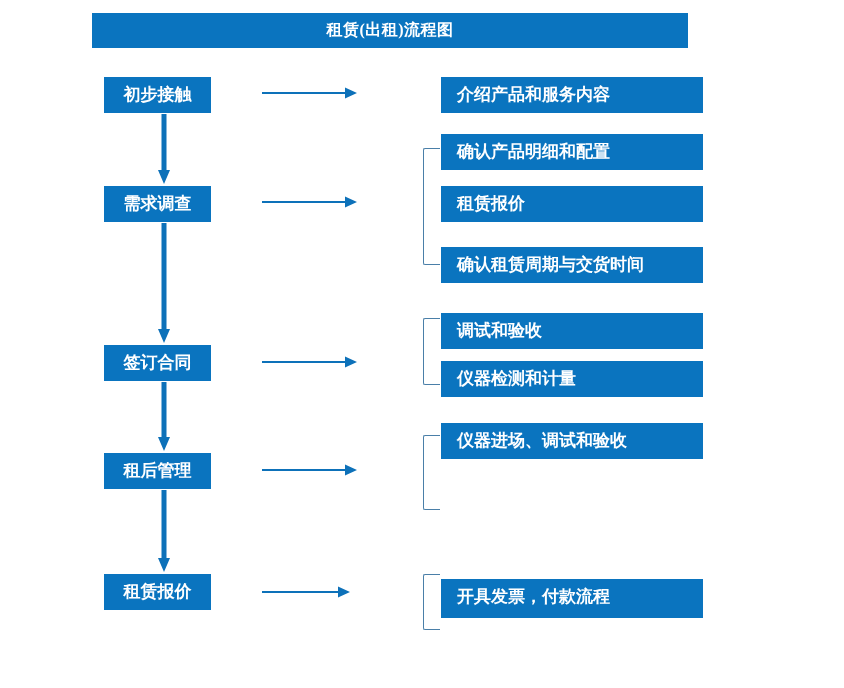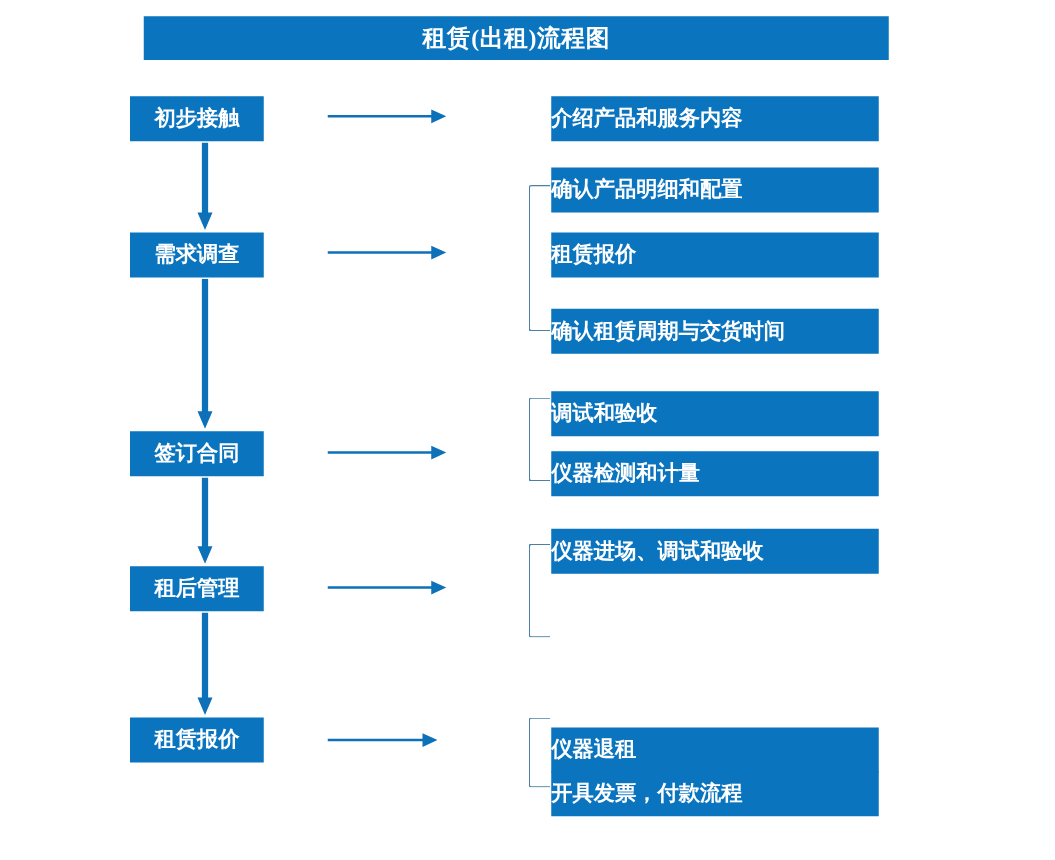--- a/index.html
+++ b/index.html
@@ -15,27 +15,27 @@
     overflow: hidden;
   }
   #canvas {
     position: absolute;
     left: 0; top: 0;
     width: 844px;
     height: 688px;
   }
   .title-bar {
     position: absolute;
-    left: 115px;
+    left: 92px;
     top: 13px;
     width: 596px;
     height: 35px;
     background: #0a74bf;
     color: #ffffff;
-    font-size: 19px;
+    font-size: 16px;
     font-weight: bold;
     display: flex;
     align-items: center;
     justify-content: center;
     letter-spacing: 0.5px;
   }
   .node {
     position: absolute;
     background: #0a74bf;
     color: #ffffff;
@@ -51,20 +51,21 @@
     font-size: 17px;
     justify-content: center;
     padding-bottom: 1px;
   }
   .node.right {
     left: 441px;
     width: 262px;
     height: 36px;
     font-size: 17px;
     justify-content: flex-start;
+    padding-left: 16px;
     padding-bottom: 1px;
   }
   .arrow-h {
     position: absolute;
     height: 14px;
   }
   .arrow-v {
     position: absolute;
     width: 14px;
   }
@@ -91,21 +92,21 @@
   <div class="node left" style="top:574px">租赁报价</div>
 
   <div class="node right" style="top:77px">介绍产品和服务内容</div>
   <div class="node right" style="top:134px">确认产品明细和配置</div>
   <div class="node right" style="top:186px">租赁报价</div>
   <div class="node right" style="top:247px">确认租赁周期与交货时间</div>
   <div class="node right" style="top:313px">调试和验收</div>
   <div class="node right" style="top:361px">仪器检测和计量</div>
   <div class="node right" style="top:423px">仪器进场、调试和验收</div>
   <div class="node right" style="top:582px">仪器退租</div>
-  <div class="node right" style="top:617px">开具发票，付款流程</div>
+  <div class="node right" style="top:579px">开具发票，付款流程</div>
 
   <svg class="arrow-h" style="left:262px; top:86px; width:95px;" viewBox="0 0 95 14">
     <path d="M0 6 H83 V1.5 L95 7 L83 12.5 V8 H0 Z" fill="#0d71b9"></path>
   </svg>
   <svg class="arrow-h" style="left:262px; top:195px; width:95px;" viewBox="0 0 95 14">
     <path d="M0 6 H83 V1.5 L95 7 L83 12.5 V8 H0 Z" fill="#0d71b9"></path>
   </svg>
   <svg class="arrow-h" style="left:262px; top:355px; width:95px;" viewBox="0 0 95 14">
     <path d="M0 6 H83 V1.5 L95 7 L83 12.5 V8 H0 Z" fill="#0d71b9"></path>
   </svg>

